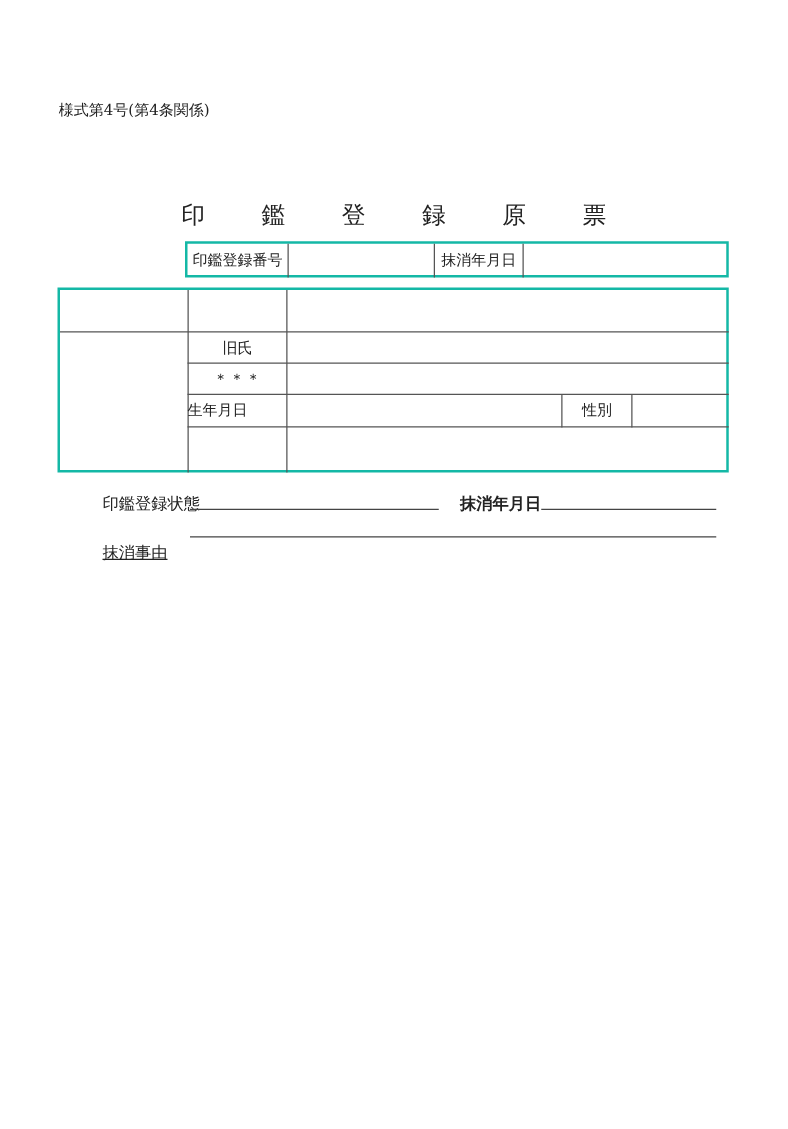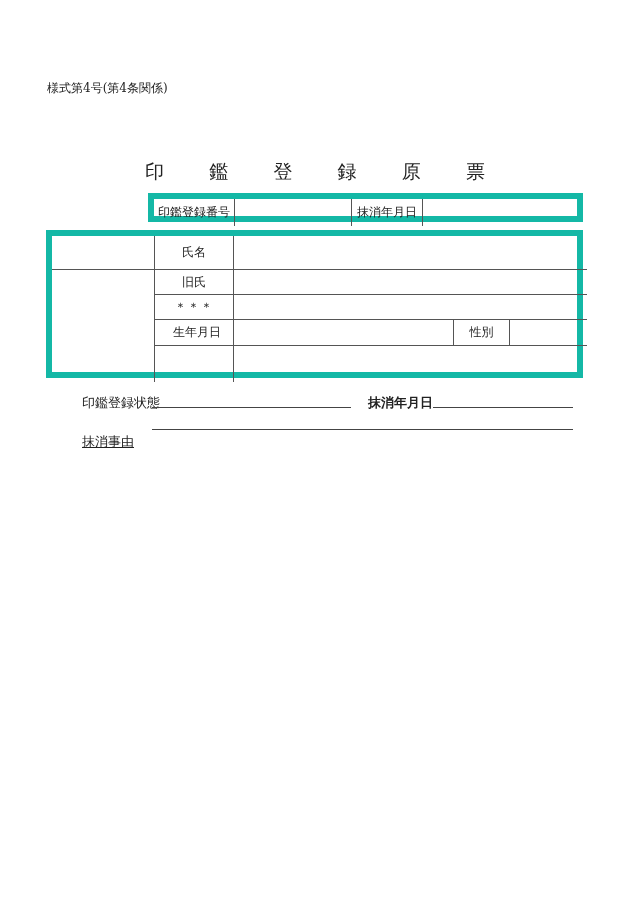--- a/index.html
+++ b/index.html
@@ -25,21 +25,21 @@
     .title {
       top: 159px; left: 145px;
       width: 340px;
       height: 26px;
       display: flex;
       justify-content: space-between;
       font-size: 19px;
     }
     .title span { display: block; }
     .box {
-      border: 6px solid #14b8a6;
+      border: 2px solid #14b8a6;
       box-sizing: border-box;
     }
     .cell {
       position: absolute;
       box-sizing: border-box;
       display: flex;
       align-items: center;
       justify-content: center;
       font-size: 12px;
       white-space: nowrap;
@@ -82,30 +82,29 @@
   <div class="vline" style="left:401px; top:84px; height:26px;"></div>
   <div class="vline" style="left:457px; top:84px; height:26px;"></div>
 
   <div class="hline" style="left:0; top:33px; width:535px;"></div>
   <div class="hline" style="left:102px; top:58px; width:433px;"></div>
   <div class="hline" style="left:102px; top:83px; width:433px;"></div>
   <div class="hline" style="left:102px; top:109px; width:433px;"></div>
 
   <div class="cell field" style="left:0; top:34px; width:102px; height:112px;"></div>
 
-  <div class="cell" style="left:103px; top:0; width:78px; height:33px;">氏名</div>
   <div class="cell field" style="left:182px; top:0; width:353px; height:33px;"></div>
 
   <div class="cell" style="left:103px; top:34px; width:78px; height:24px;">旧氏</div>
   <div class="cell field" style="left:182px; top:34px; width:353px; height:24px;"></div>
 
   <div class="cell" style="left:103px; top:59px; width:78px; height:24px; letter-spacing:1px;">＊＊＊</div>
   <div class="cell field" style="left:182px; top:59px; width:353px; height:24px;"></div>
 
-  <div class="cell" style="left:106px; top:84px; width:78px; height:25px;font-family:Liberation Serif, serif;">生年月日</div>
+  <div class="cell" style="left:87px; top:84px; width:78px; height:25px;font-family:Liberation Serif, serif;">生年月日</div>
   <div class="cell field" style="left:182px; top:84px; width:219px; height:25px;"></div>
   <div class="cell" style="left:402px; top:84px; width:55px; height:25px;">性別</div>
   <div class="cell field" style="left:458px; top:84px; width:77px; height:25px;"></div>
 
   <div class="cell field" style="left:182px; top:110px; width:353px; height:36px;"></div>
 </div>
 
 <div class="lbl" style="left:82px; top:394px;">印鑑登録状態</div>
 <div class="uline" style="left:152px; top:407px; width:199px;"></div>
 

